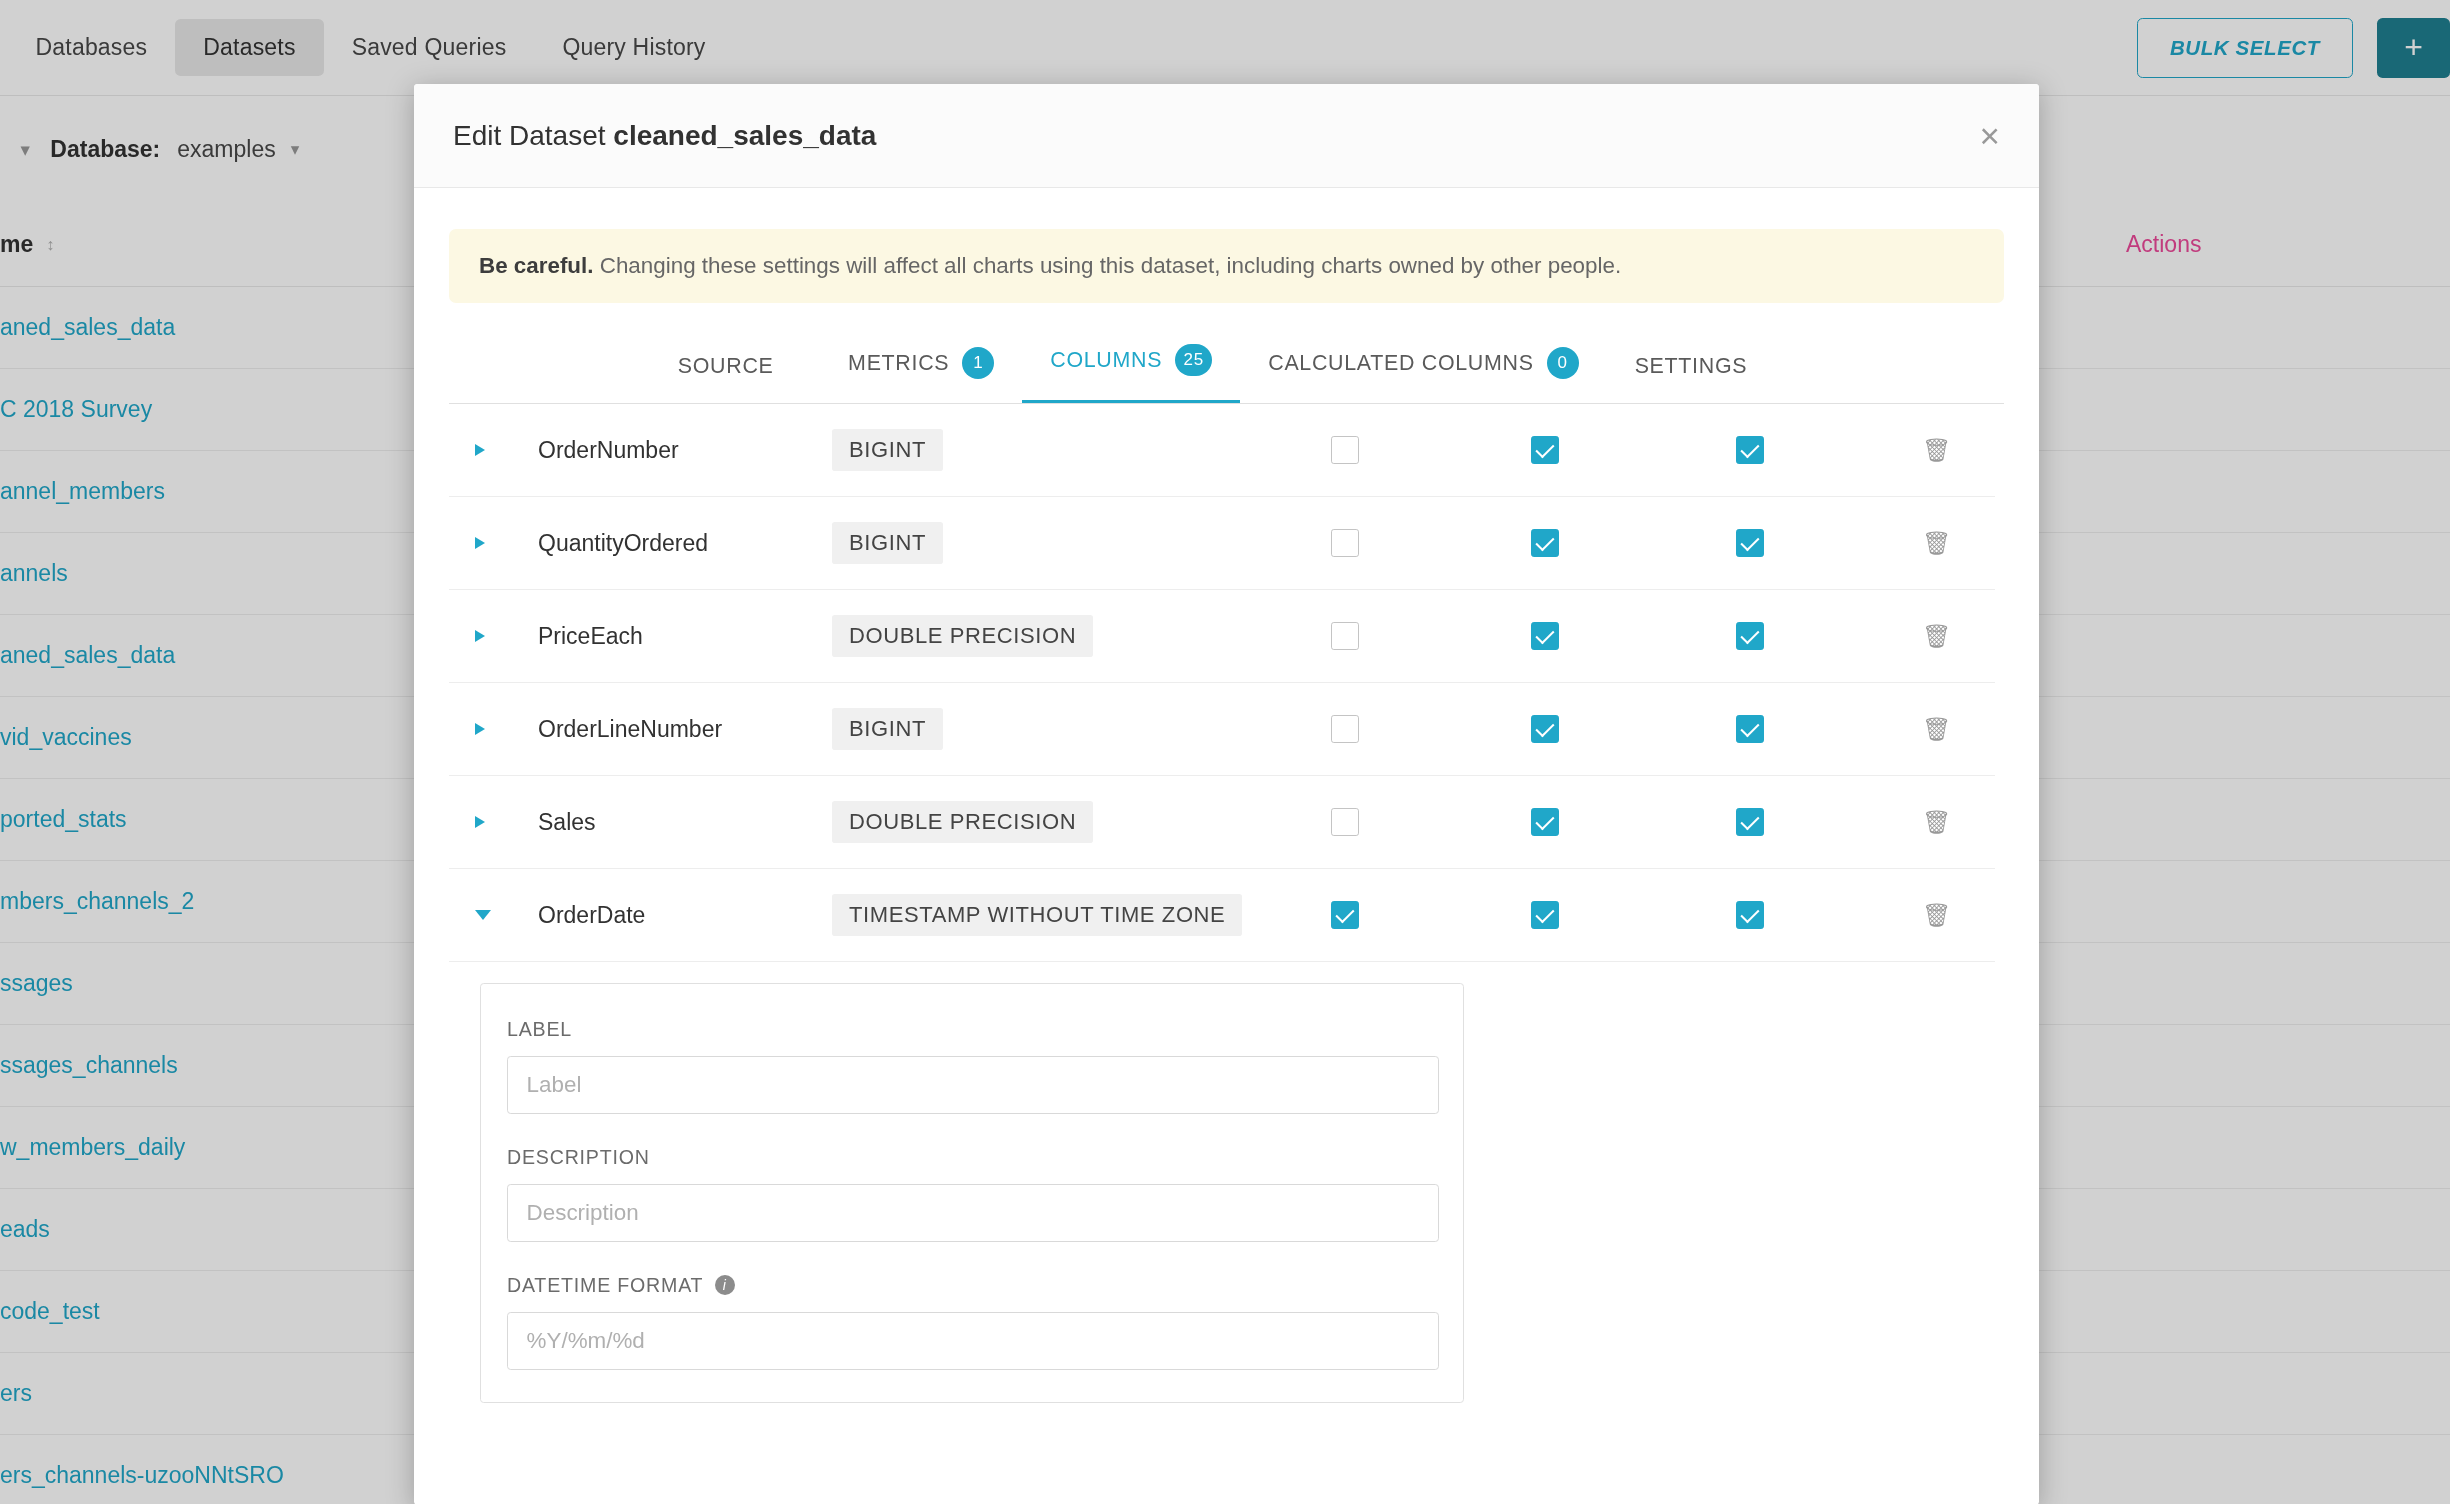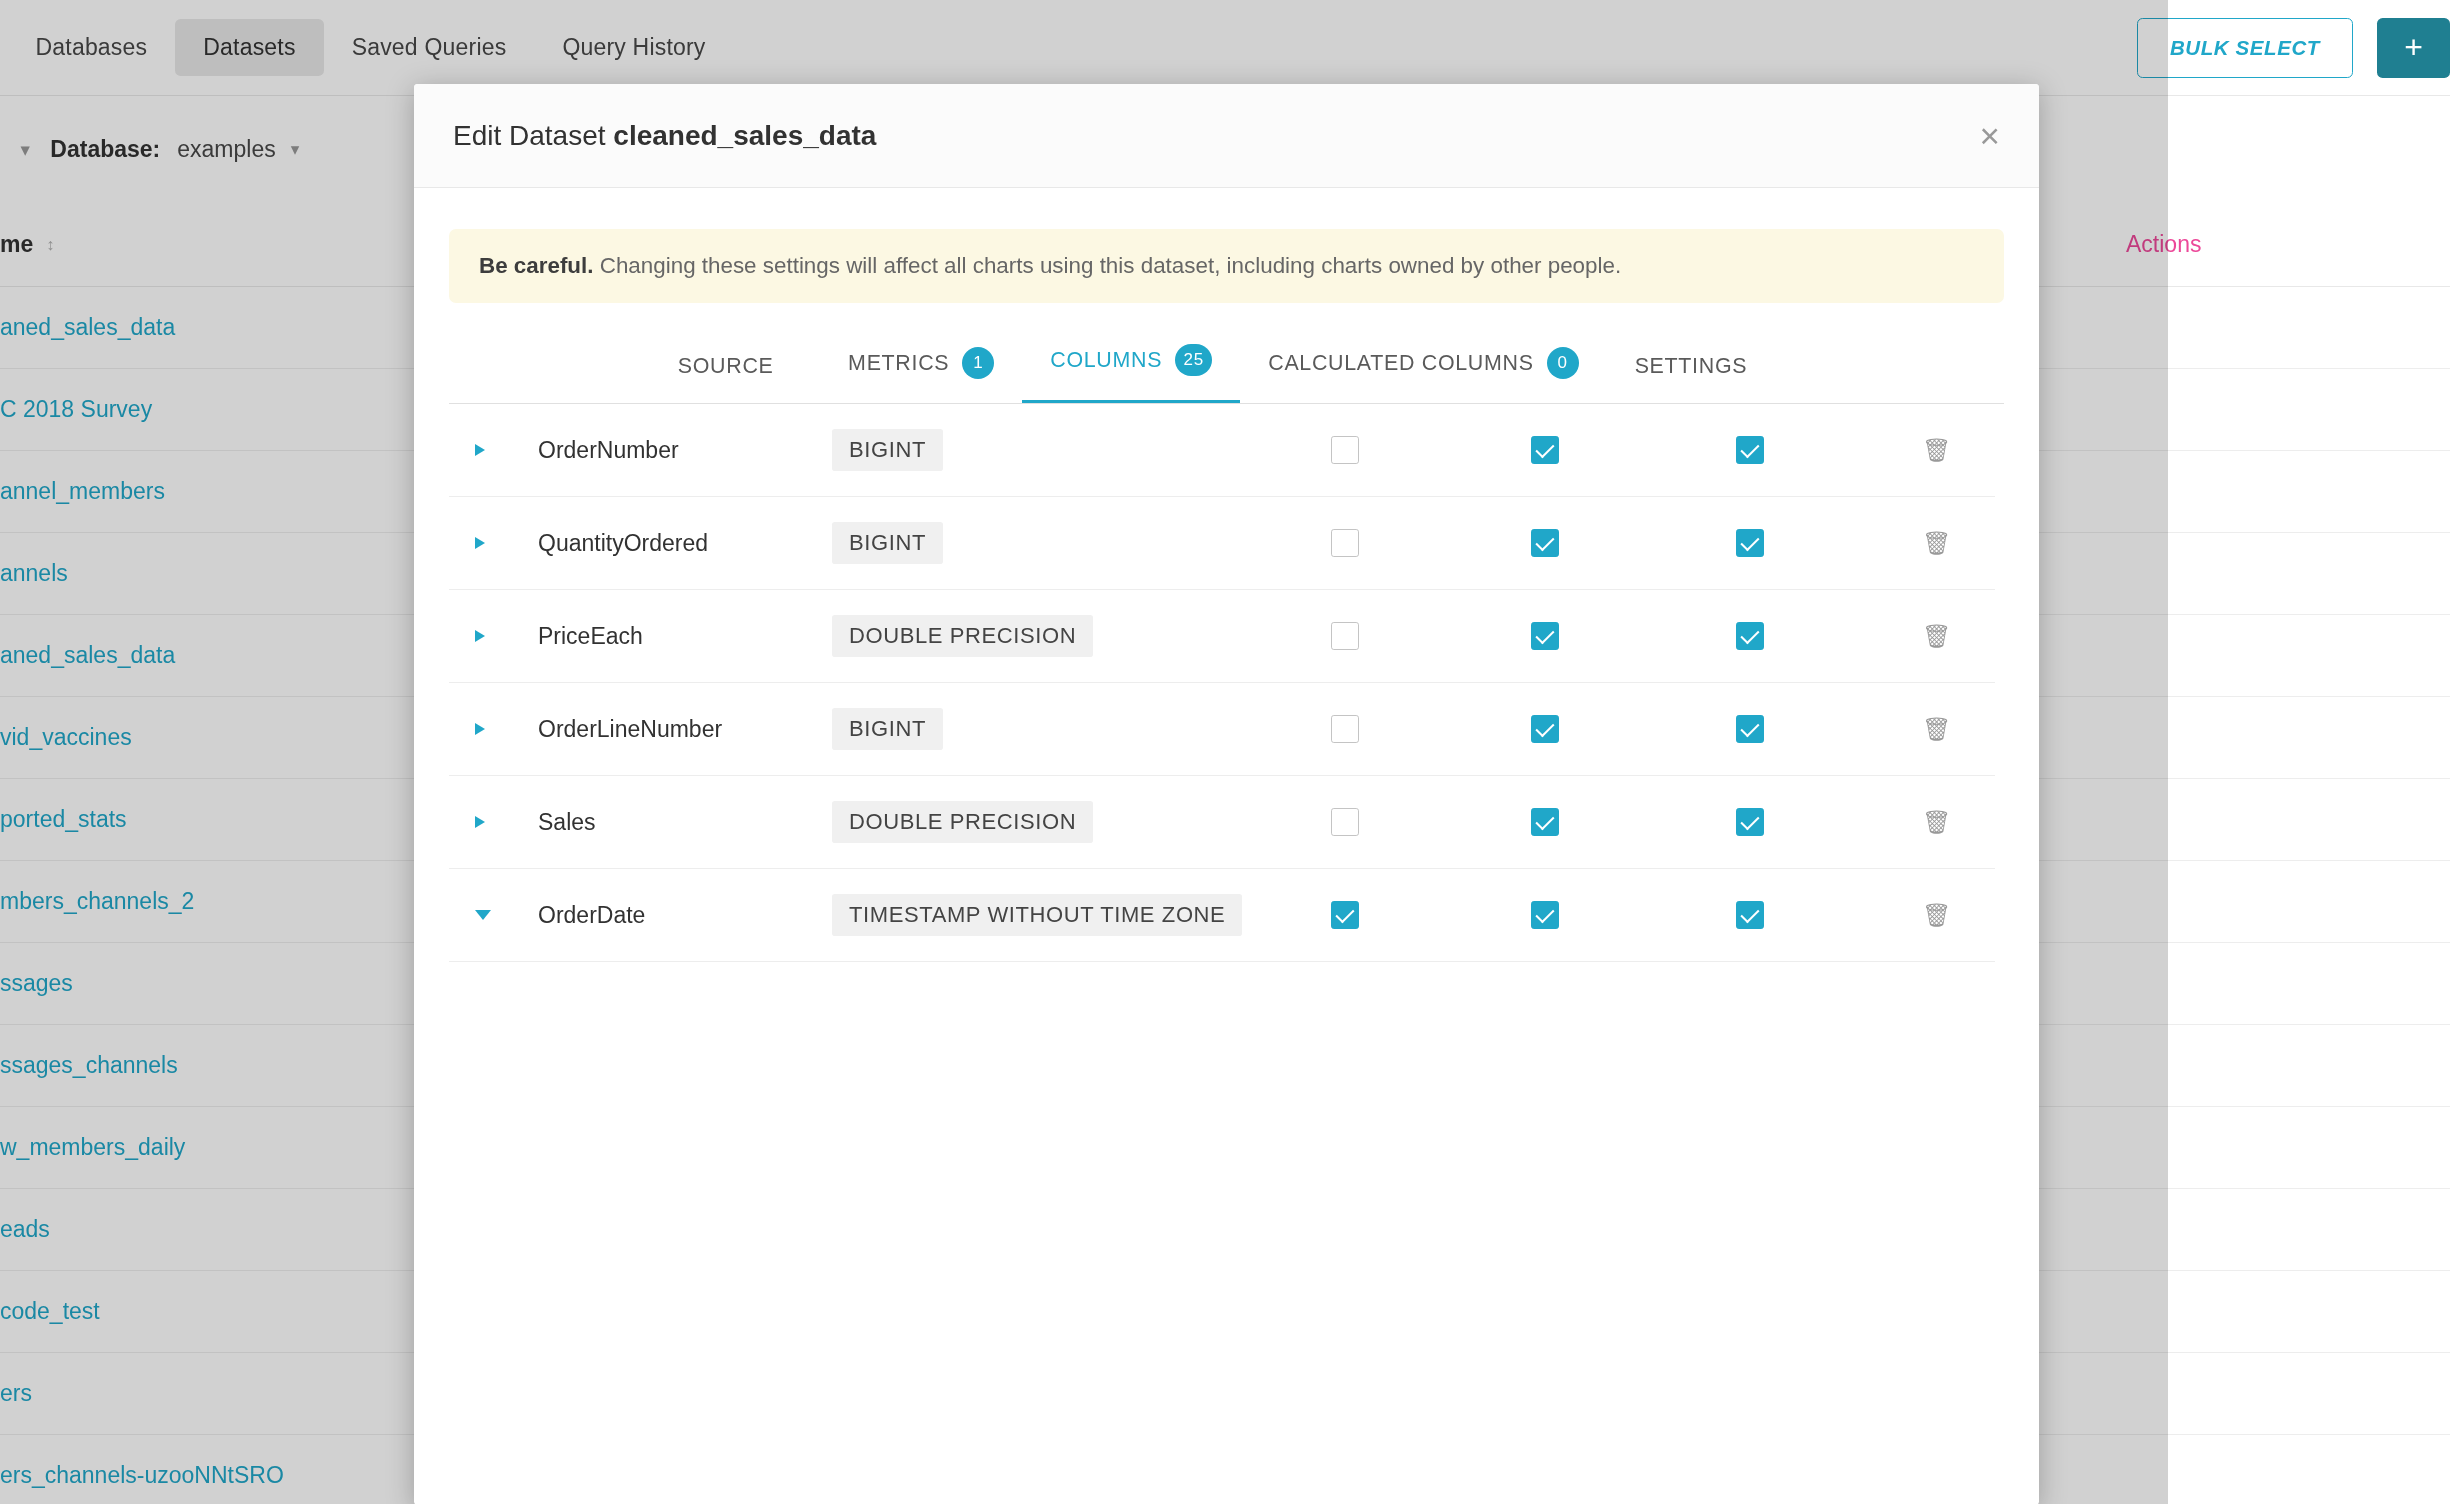--- a/index.html
+++ b/index.html
@@ -5,21 +5,21 @@
   * { box-sizing: border-box; }
   html, body {
     margin: 0; padding: 0;
     width: 2450px; height: 1505px;
     background: #ffffff;
     font-family: "Liberation Sans", sans-serif;
     overflow: hidden;
   }
   #app {
     position: relative;
-    width: 2168px; height: 1505px;
+    width: 2450px; height: 1505px;
     background: #ffffff;
   }
 
   
   .bg-nav {
     position: absolute; top: 0; left: 0; width: 2450px; height: 96px;
     background: #ffffff;
     border-bottom: 0.9px solid #e8e8e8;
     display: flex; align-items: center;
   }
@@ -411,18 +411,37 @@
             </div>
           <div class="c-dim cell-center">
               <span class="chk on"></span>
             </div>
           <div class="c-del cell-center">
               <span class="trash">🗑</span>
             </div>
         </div>
       </div>
 
+      <div style="padding-left:31px;">
+        <div class="detail-panel">
+          <div class="field-label">
+            <span>LABEL</span>
+          </div>
+          <input class="field-input" type="text" placeholder="Label" style="">
+
+          <div class="field-label">
+            <span>DESCRIPTION</span>
+          </div>
+          <input class="field-input" type="text" placeholder="Description" style="">
+
+          <div class="field-label">
+            <span>DATETIME FORMAT</span>
+            <span class="info-dot">i</span>
+          </div>
+          <input class="field-input last" type="text" placeholder="%Y/%m/%d" style="">
+        </div>
+      </div>
 
     </div>
   </div>
 
 </div>
 
 
 </body></html>

